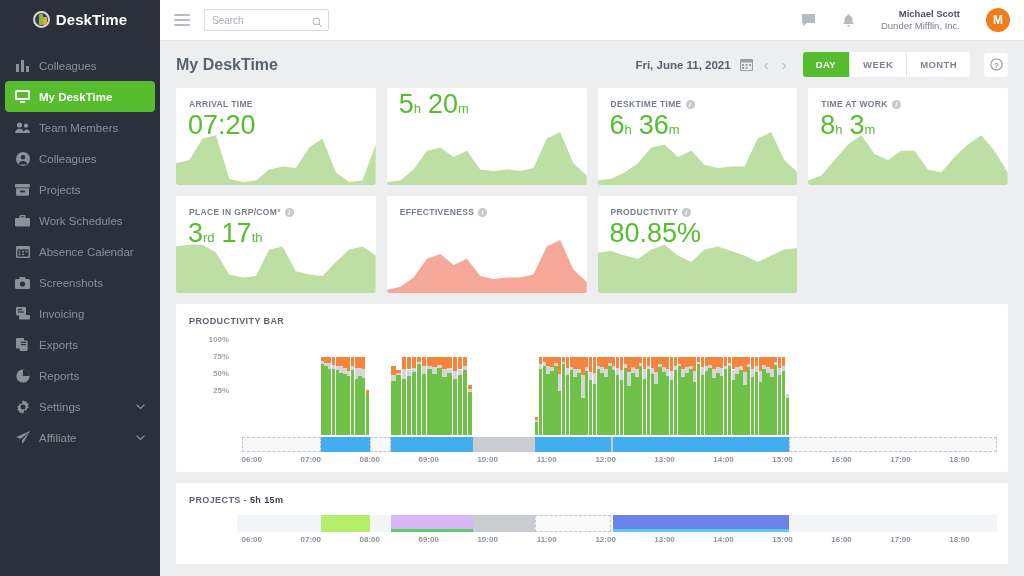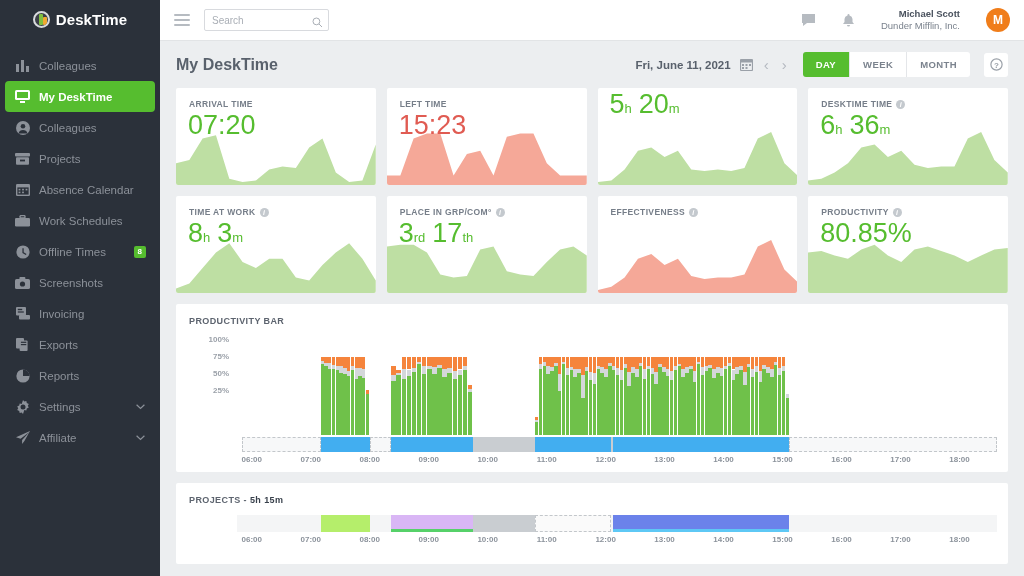--- a/index.html
+++ b/index.html
@@ -183,70 +183,71 @@
             <svg width="15" height="13" viewBox="0 0 15 13">
               <rect x="0" y="0" width="15" height="10" rx="1.6" fill="#ffffff"></rect>
               <rect x="2" y="2" width="11" height="6" fill="#56bd2f"></rect>
               <rect x="5" y="11" width="5" height="2" fill="#ffffff"></rect>
             </svg>
           </span>
           <span class="nav-label">My DeskTime</span>
         </div>
         <div class="nav-item">
           <span class="nav-icon">
+            <svg width="15" height="12" viewBox="0 0 15 12">
+              <circle cx="4.5" cy="3" r="2.6" fill="#8c9199"></circle>
+              <circle cx="11" cy="3.6" r="2.2" fill="#8c9199"></circle>
+              <path d="M0 11c0-2.6 2-4.2 4.5-4.2S9 8.4 9 11z" fill="#8c9199"></path>
+              <path d="M8.4 11c.2-2 1.4-3.4 3.4-3.4 1.8 0 3.2 1.3 3.2 3.4z" fill="#8c9199"></path>
+            </svg>
+          </span>
+          <span class="nav-label">Team Members</span>
+        </div>
+        <div class="nav-item">
+          <span class="nav-icon">
             <svg width="14" height="14" viewBox="0 0 14 14">
               <circle cx="7" cy="7" r="7" fill="#8c9199"></circle>
               <circle cx="7" cy="5.2" r="2.3" fill="#2b313a"></circle>
               <path d="M2.6 12.4c.5-2.2 2.2-3.3 4.4-3.3s3.9 1.1 4.4 3.3z" fill="#2b313a"></path>
             </svg>
           </span>
           <span class="nav-label">Colleagues</span>
         </div>
         <div class="nav-item">
           <span class="nav-icon">
             <svg width="15" height="12" viewBox="0 0 15 12">
               <rect x="0" y="0" width="15" height="3.4" rx="1" fill="#8c9199"></rect>
               <rect x="1" y="4.2" width="13" height="7.6" rx="1" fill="#8c9199"></rect>
               <rect x="5" y="6.6" width="5" height="1.8" fill="#2b313a"></rect>
             </svg>
           </span>
           <span class="nav-label">Projects</span>
+        </div>
+        <div class="nav-item">
+          <span class="nav-icon">
+            <svg width="15" height="12" viewBox="0 0 15 12">
+              <rect x="5" y="0.6" width="5" height="2.4" rx="1" fill="none" stroke="#8c9199" stroke-width="1.4"></rect>
+              <rect x="0" y="3" width="15" height="8.6" rx="1.3" fill="#8c9199"></rect>
+            </svg>
+          </span>
+          <span class="nav-label">Work Schedules</span>
         </div>
         <div class="nav-item">
           <span class="nav-icon">
             <svg width="14" height="13" viewBox="0 0 14 13">
               <rect x="0" y="1" width="14" height="12" rx="1.2" fill="#8c9199"></rect>
               <rect x="1.4" y="4.4" width="11.2" height="7.2" fill="#2b313a"></rect>
               <rect x="2.6" y="5.8" width="1.8" height="1.6" fill="#8c9199"></rect>
               <rect x="6.1" y="5.8" width="1.8" height="1.6" fill="#8c9199"></rect>
               <rect x="9.6" y="5.8" width="1.8" height="1.6" fill="#8c9199"></rect>
               <rect x="2.6" y="8.6" width="1.8" height="1.6" fill="#8c9199"></rect>
               <rect x="6.1" y="8.6" width="1.8" height="1.6" fill="#8c9199"></rect>
             </svg>
           </span>
           <span class="nav-label">Absence Calendar</span>
-        </div>
-        <div class="nav-item">
-          <span class="nav-icon">
-            <svg width="15" height="12" viewBox="0 0 15 12">
-              <rect x="5" y="0.6" width="5" height="2.4" rx="1" fill="none" stroke="#8c9199" stroke-width="1.4"></rect>
-              <rect x="0" y="3" width="15" height="8.6" rx="1.3" fill="#8c9199"></rect>
-            </svg>
-          </span>
-          <span class="nav-label">Work Schedules</span>
-        </div>
-        <div class="nav-item">
-          <span class="nav-icon">
-            <svg width="14" height="14" viewBox="0 0 14 14">
-              <circle cx="7" cy="7" r="6.6" fill="#8c9199"></circle>
-              <path d="M6.4 3.2h1.3v4.1l2.8 1.6-.7 1.2-3.4-2z" fill="#2b313a"></path>
-            </svg>
-          </span>
-          <span class="nav-label">Offline Times</span>
-          <span class="nav-badge">8</span>
         </div>
         <div class="nav-item">
           <span class="nav-icon">
             <svg width="15" height="12" viewBox="0 0 15 12">
               <rect x="0" y="2" width="15" height="10" rx="1.6" fill="#8c9199"></rect>
               <rect x="4.4" y="0" width="6" height="2.6" rx="1" fill="#8c9199"></rect>
               <circle cx="7.5" cy="7" r="2.6" fill="#2b313a"></circle>
             </svg>
           </span>
           <span class="nav-label">Screenshots</span>
@@ -384,31 +385,20 @@
               <span>ARRIVAL TIME</span>
             </div>
             <div class="card-value val-green"><span>07:20</span></div>
             <div class="spark">
               <svg viewBox="0 0 238 40" preserveAspectRatio="none">
                 <polygon points="0,40 0.0,24.4 15.9,22.2 31.7,6.7 47.6,4.4 63.5,35.6 79.3,37.8 95.2,36.7 111.1,28.9 126.9,26.7 142.8,27.8 158.7,13.3 174.5,6.7 190.4,31.1 206.3,37.8 222.1,36.7 238.0,11.1 238,40" fill="#bedfa3"></polygon>
               </svg>
             </div>
           </div>
           <div class="card">
-            <div class="card-label">
-              <span>LEFT TIME</span>
-            </div>
-            <div class="card-value val-red"><span>15:23</span></div>
-            <div class="spark">
-              <svg viewBox="0 0 238 40" preserveAspectRatio="none">
-                <polygon points="0,40 0.0,33.3 15.9,33.3 31.7,6.7 47.6,3.3 63.5,3.3 79.3,33.3 95.2,17.8 111.1,15.6 126.9,33.3 142.8,5.6 158.7,3.3 174.5,3.3 190.4,24.4 206.3,33.3 222.1,33.3 238.0,33.3 238,40" fill="#f5a898"></polygon>
-              </svg>
-            </div>
-          </div>
-          <div class="card">
             <div class="card-value val-green"><span>5</span><span class="unit">h</span><span class="unit-sp"></span><span>20</span><span class="unit">m</span></div>
             <div class="spark">
               <svg viewBox="0 0 238 40" preserveAspectRatio="none">
                 <polygon points="0,40 0.0,37.8 15.9,36.7 31.7,28.9 47.6,15.6 63.5,13.3 79.3,20.0 95.2,15.6 111.1,28.9 126.9,30.0 142.8,28.9 158.7,30.0 174.5,27.8 190.4,6.7 206.3,2.2 222.1,24.4 238.0,33.3 238,40" fill="#bedfa3"></polygon>
               </svg>
             </div>
           </div>
           <div class="card">
             <div class="card-label">
               <span>DESKTIME TIME</span>

